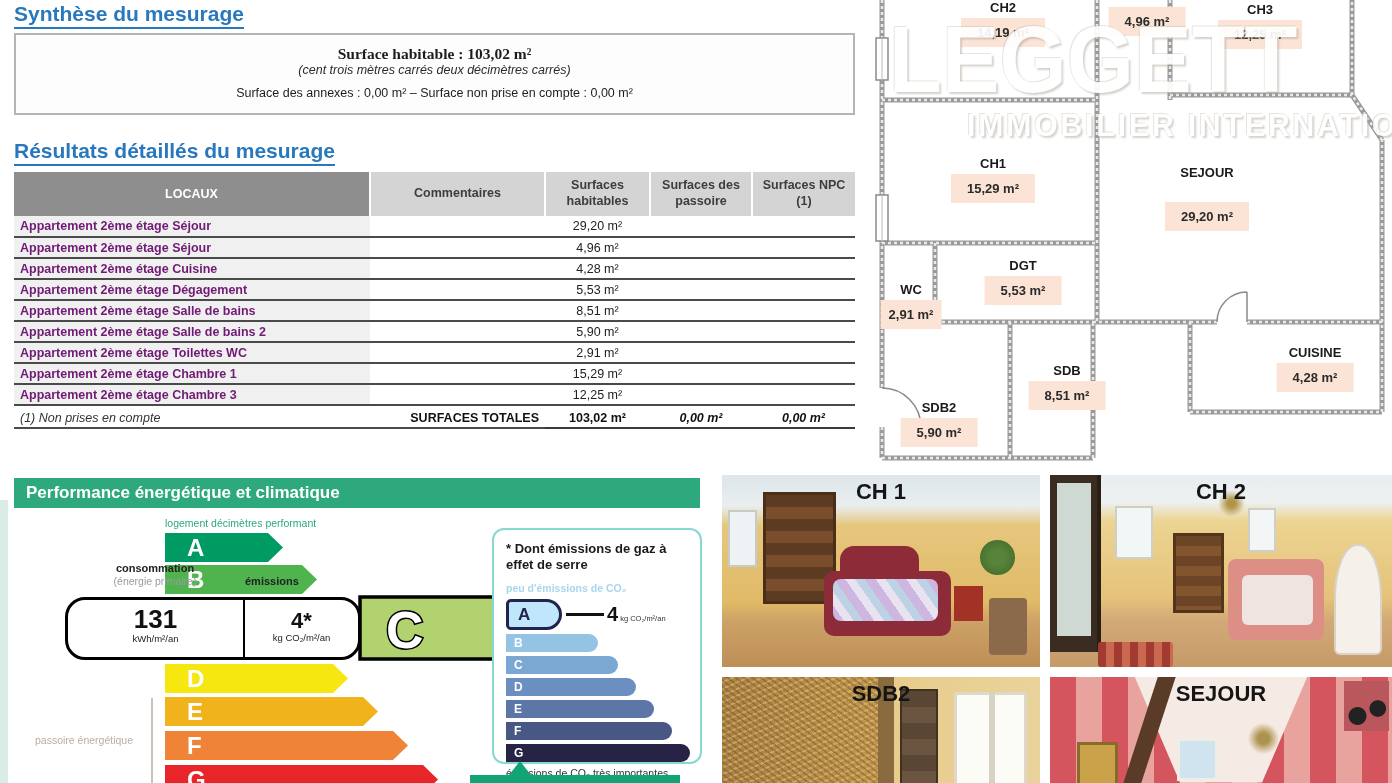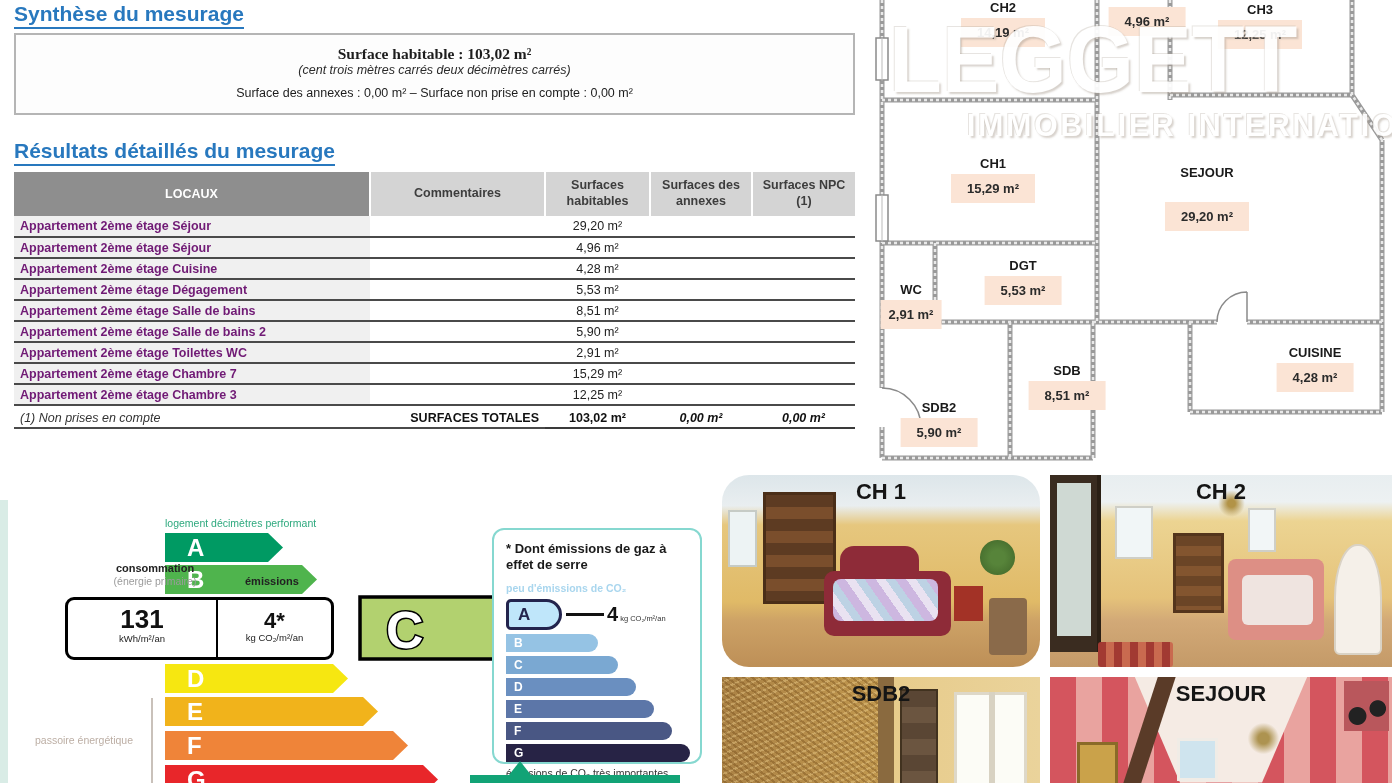--- a/index.html
+++ b/index.html
@@ -35,22 +35,22 @@
   .tot-underline { border-bottom:2px solid #3a3a3a !important; }
 
   
   .dpe-panel { left:14px; top:478px; width:692px; height:305px; }
   .dpe-edge  { left:0; top:500px; width:8px; height:283px; background:#d9ece6; }
   .dpe-header { left:0; top:0; width:686px; height:30px; background:#2ea97e; color:#fff;
                 font-size:17px; font-weight:bold; line-height:30px; padding-left:12px; }
   .dpe-toplabel { left:151px; top:39px; font-size:10.5px; color:#2ea97e; }
   .dpe-arrow { position:absolute; color:#fff; font-weight:bold; font-size:24px;
                padding-left:22px; clip-path:polygon(0 0, calc(100% - 15px) 0, 100% 50%, calc(100% - 15px) 100%, 0 100%); }
-  .dpe-consobox { left:51px; top:119px; width:269px; height:63px; border:3px solid #000;
-                  border-radius:9px; background:#fff; display:flex; z-index:2; }
+  .dpe-consobox { left:51px; top:119px; width:296px; height:63px; border:3px solid #000;
+                  border-radius:20px; background:#fff; display:flex; z-index:2; }
   .dpe-cell { flex:1; text-align:center; padding-top:6px; }
   .dpe-cell + .dpe-cell { border-left:2px solid #000; flex:0 0 115px; }
   .dpe-num  { font-size:26px; font-weight:bold; color:#111; line-height:1.05; }
   .dpe-unit { font-size:9.5px; color:#222; }
   .dpe-conslab { left:51px; top:84px; width:180px; text-align:center; line-height:1.15; }
   .dpe-conslab .b { font-size:11px; font-weight:bold; color:#222; }
   .dpe-conslab .g { font-size:10.5px; color:#9b9b9b; }
   .dpe-emislab { left:231px; top:97px; width:115px; text-align:left;
                  font-size:11px; font-weight:bold; color:#222; }
   .passoire { left:10px; top:256px; width:120px; text-align:center; font-size:10.5px;
@@ -92,21 +92,21 @@
         opacity:.93; white-space:nowrap; }
   .wm1 { left:14px; top:6px; font-size:94px; letter-spacing:0px; transform:scaleX(.92); transform-origin:left; }
   .wm2 { left:92px; top:108px; font-size:31px; letter-spacing:3px; transform:scaleX(.97); transform-origin:left; }
 
   
   .photo { position:absolute; overflow:hidden; }
   .photo-label { position:absolute; top:4px; left:0; right:0; text-align:center;
                  font-size:22px; font-weight:bold; color:#151515; z-index:5; }
   .pshape { position:absolute; }
 
-  .ph-ch1 { background:linear-gradient(180deg,#dde6ea 0%,#e9eef0 16%,#e6c77e 26%,#e0ba67 66%,#cda266 76%,#bd8f57 100%);border-radius:27px; }
+  .ph-ch1 { background:linear-gradient(180deg,#dde6ea 0%,#e9eef0 16%,#e6c77e 26%,#e0ba67 66%,#cda266 76%,#bd8f57 100%); }
   .ph-ch2 { background:linear-gradient(180deg,#e8eef0 0%,#edf1f2 14%,#ecd492 24%,#e5c27a 64%,#d2a977 76%,#c49a68 100%); }
   .ph-sdb2 { background:linear-gradient(90deg,#ab8245 0%,#c1984f 50%,#e7cb8a 50%,#ead39b 100%); }
   .ph-sejour { background:repeating-linear-gradient(90deg,#d4555e 0 26px,#e9a39f 26px 52px); }
 </style>
 </head>
 <body>
 
 <div class="abs" style="left:14px; top:2px;">
   <span class="sec-title">Synthèse du mesurage</span>
 </div>
@@ -127,21 +127,21 @@
       <col style="width:175px">
       <col style="width:105px">
     <col style="width:102px">
       <col style="width:103px">
   </colgroup>
   <thead>
     <tr>
       <th class="h-locaux">LOCAUX</th>
       <th class="h-other">Commentaires</th>
       <th class="h-other">Surfaces habitables</th>
-      <th class="h-other">Surfaces des annexes</th>
+      <th class="h-other">Surfaces des passoire</th>
       <th class="h-other">Surfaces NPC (1)</th>
     </tr>
   </thead>
   <tbody>
     <tr>
         <td class="c-local">Appartement 2ème étage Séjour</td>
         <td></td>
         <td class="c-val">29,20 m²</td>
         <td></td>
         <td></td>
@@ -182,21 +182,21 @@
         <td></td>
       </tr>
     <tr>
         <td class="c-local">Appartement 2ème étage Toilettes   WC</td>
         <td></td>
         <td class="c-val">2,91 m²</td>
         <td></td>
         <td></td>
       </tr>
     <tr>
-        <td class="c-local">Appartement 2ème étage Chambre 7</td>
+        <td class="c-local">Appartement 2ème étage Chambre 1</td>
         <td></td>
         <td class="c-val">15,29 m²</td>
         <td></td>
         <td></td>
       </tr>
     <tr>
         <td class="c-local">Appartement 2ème étage Chambre 3</td>
         <td></td>
         <td class="c-val">12,25 m²</td>
         <td></td>
@@ -207,20 +207,21 @@
       <td class="tot-label">SURFACES TOTALES</td>
       <td class="tot-val tot-underline">103,02 m²</td>
       <td class="tot-val tot-ital tot-underline">0,00 m²</td>
       <td class="tot-val tot-ital tot-underline">0,00 m²</td>
     </tr>
   </tbody>
 </table>
 
 <div class="abs dpe-edge"></div>
 <div class="abs dpe-panel">
+  <div class="abs dpe-header">Performance énergétique et climatique</div>
   <div class="abs dpe-toplabel">logement décimètres performant</div>
 
   <div class="dpe-arrow" style="left: 151px; top: 55px; width: 118px; height: 29px; line-height: 29px; background-color: rgb(0, 154, 99);">
     <span>A</span></div>
   <div class="dpe-arrow" style="left: 151px; top: 87px; width: 152px; height: 29px; line-height: 29px; background-color: rgb(79, 180, 77);">
     <span>B</span></div>
 
   <div class="abs dpe-conslab">
     <div class="b">consommation</div>
     <div class="g">(énergie primaire)</div>

